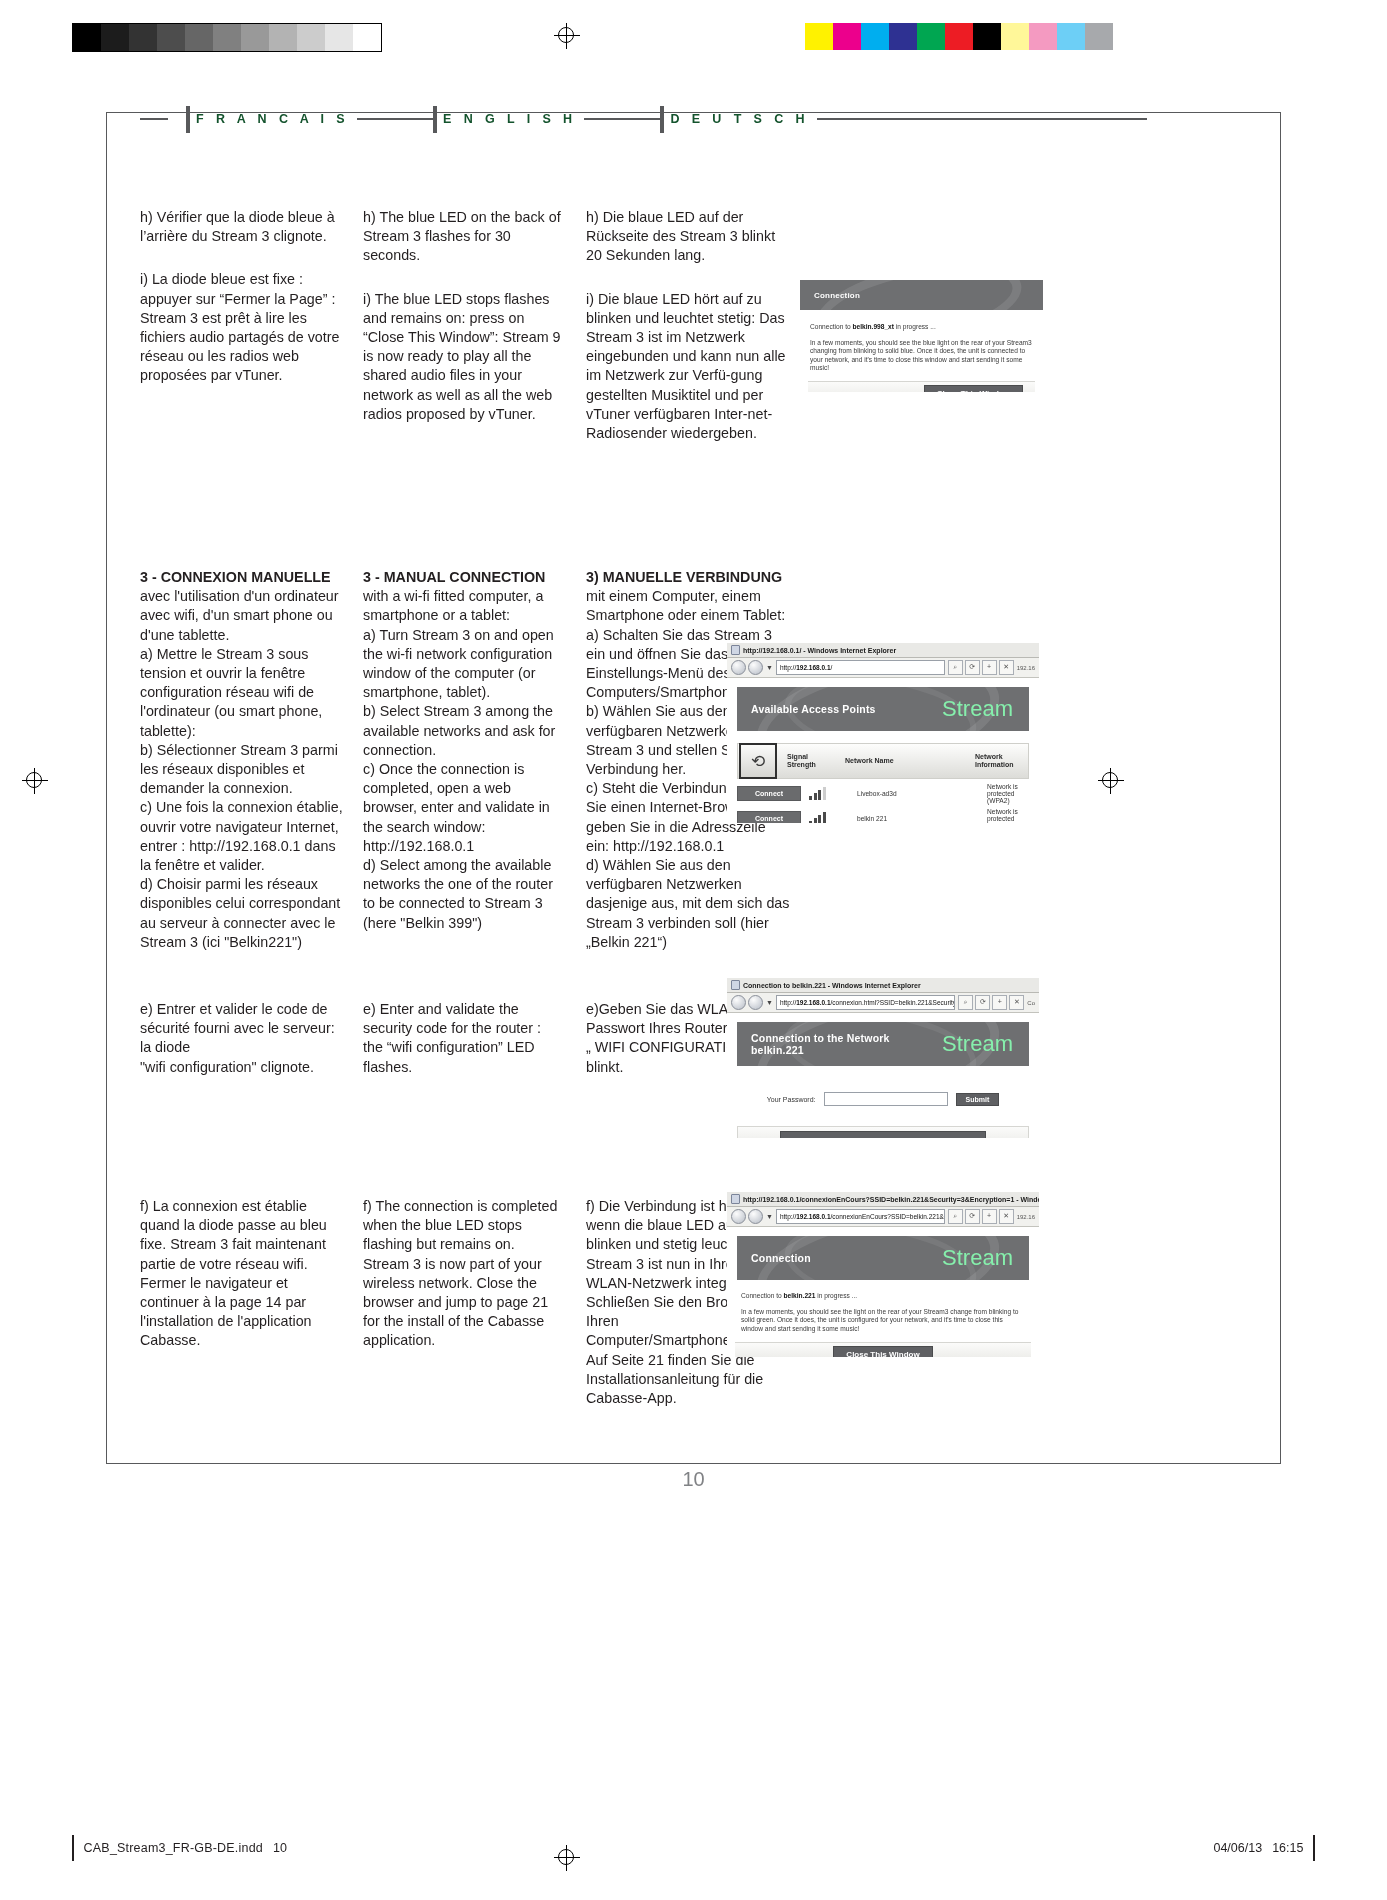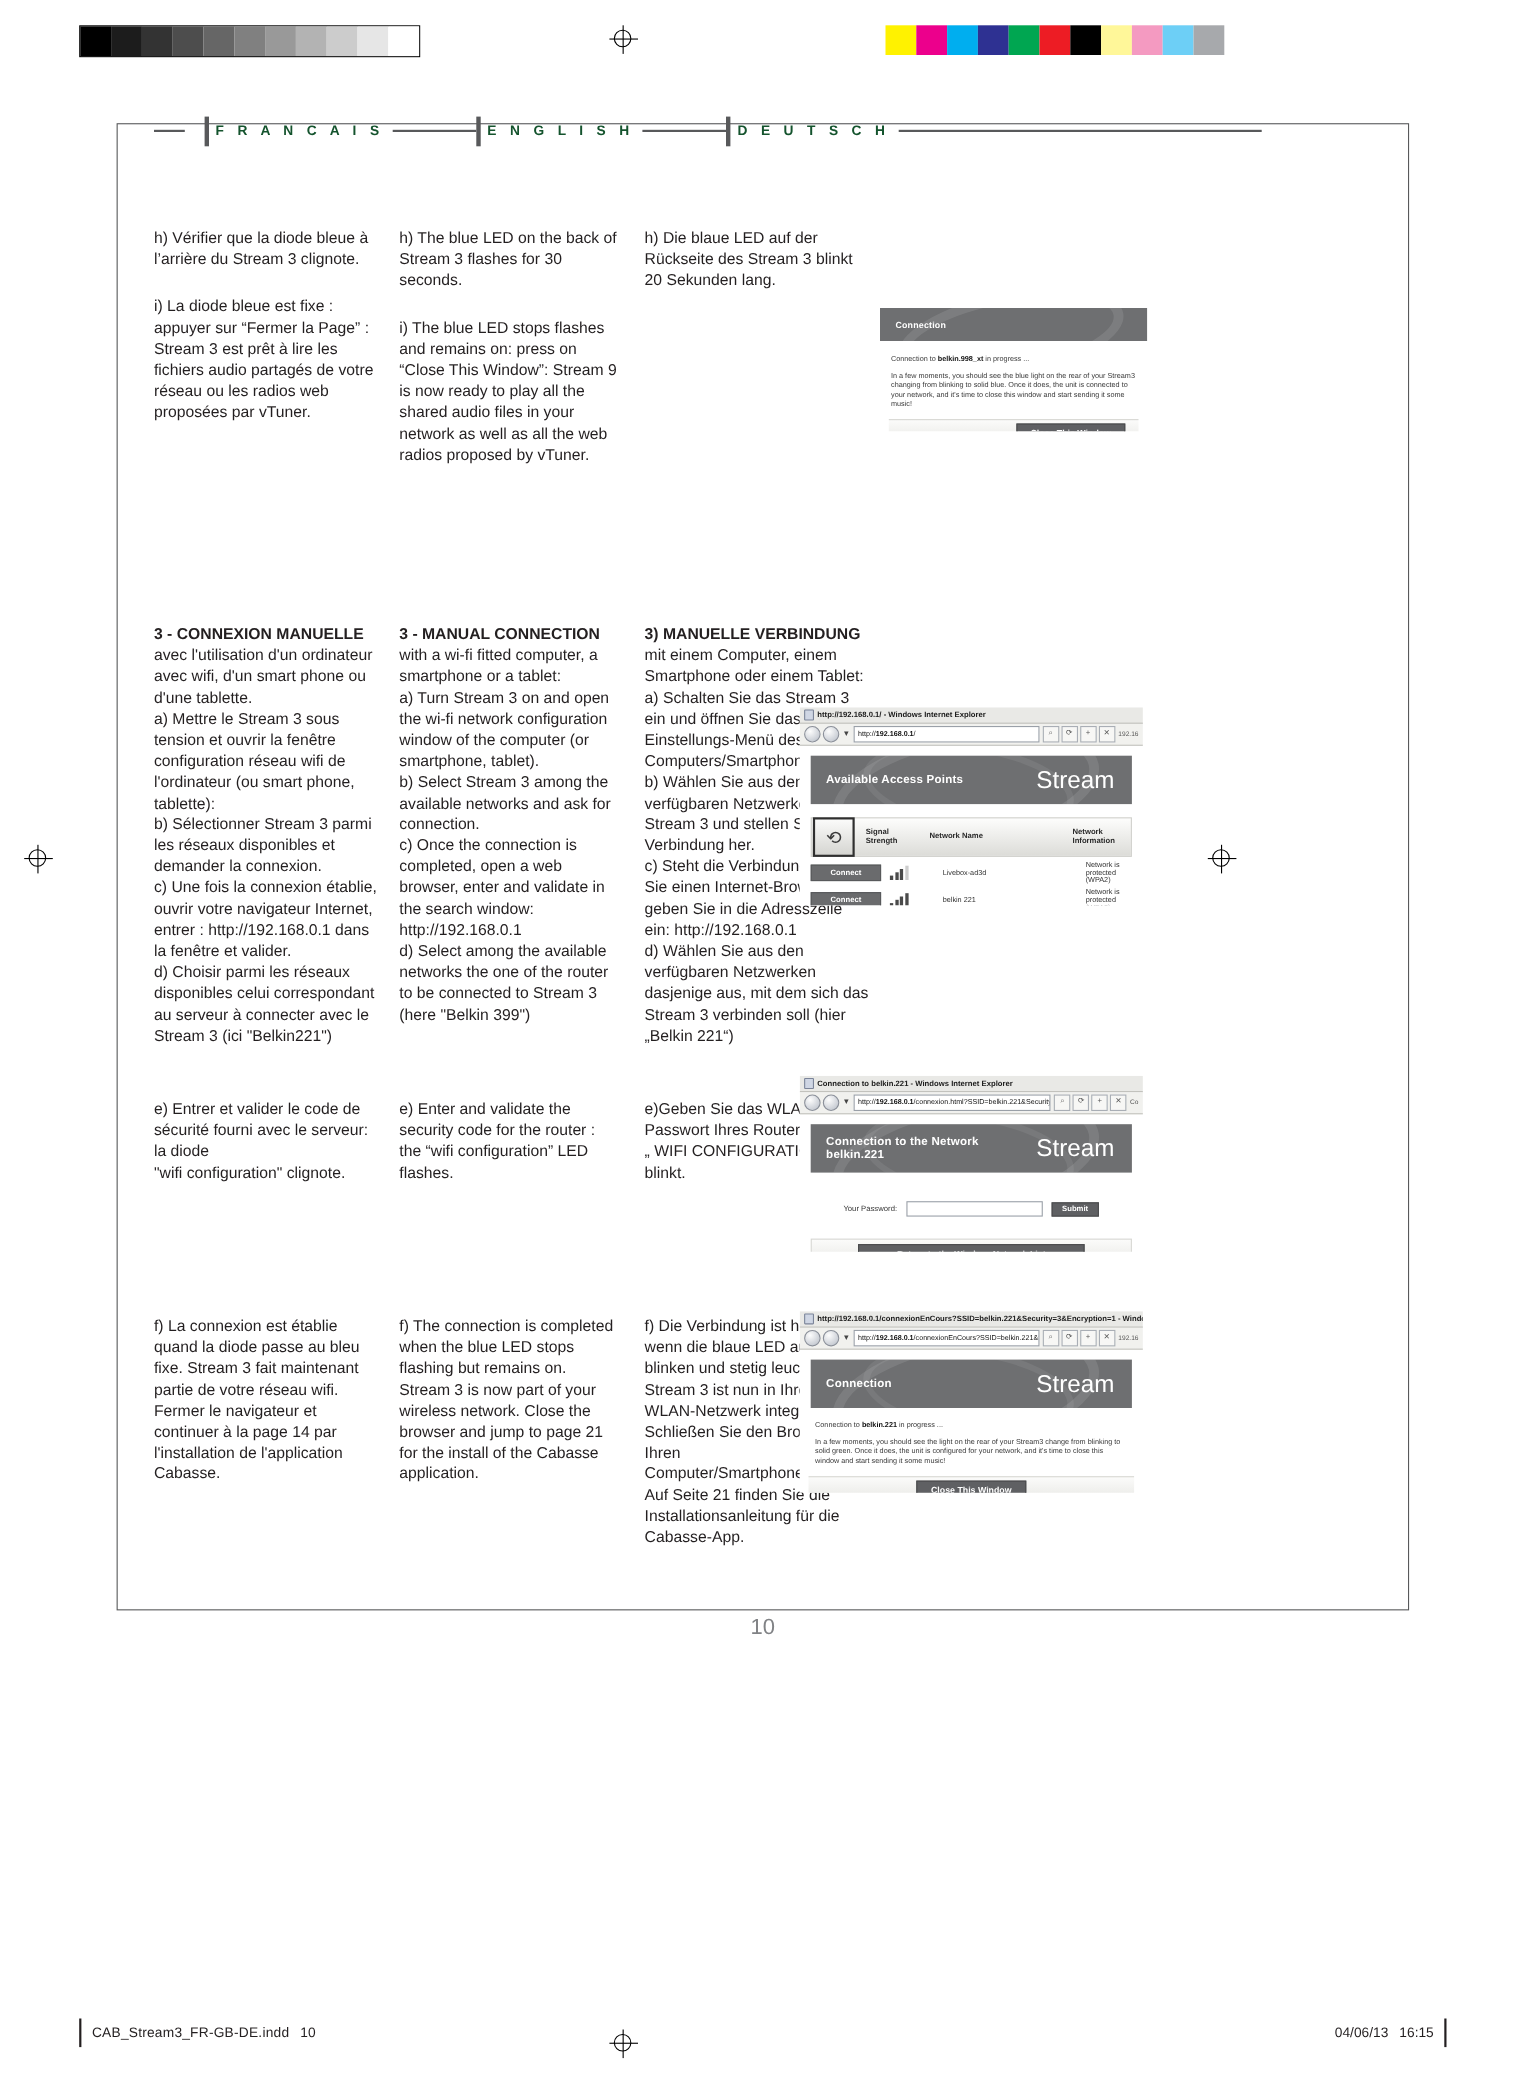--- a/index.html
+++ b/index.html
@@ -74,21 +74,21 @@
   .shot .tail{font-size:6px;color:#555;white-space:nowrap;}
 
   .banner{margin:9px 10px 0 10px;height:44px;background:#6e6f71;position:relative;
       overflow:hidden;display:flex;align-items:center;justify-content:space-between;}
   .banner .swoosh{position:absolute;left:6%;top:-48%;width:78%;height:196%;
       border:9px solid rgba(255,255,255,.10);border-radius:50%;transform:rotate(-11deg);}
   .banner .swoosh2{position:absolute;left:16%;top:-22%;width:62%;height:150%;
       border:6px solid rgba(255,255,255,.07);border-radius:50%;transform:rotate(8deg);}
   .banner .btitle{position:relative;color:#fff;font-weight:700;font-size:10.5px;
       padding-left:14px;letter-spacing:.2px;}
-  .banner .brand{position:relative;color:#ffffff;font-size:22px;padding-right:16px;
+  .banner .brand{position:relative;color:#86efac;font-size:22px;padding-right:16px;
       font-family:"Liberation Sans",sans-serif;font-weight:400;}
 
   .shot .body{padding:12px 14px 0 14px;font-size:6.6px;line-height:8.6px;color:#3a3a3a;}
   .shot .body .lead{margin-bottom:7px;}
   .shot .body .lead b{color:#111;}
   .shot .ftrow{margin:9px 8px 0 8px;border-top:1px solid #d6d6d2;
       background:linear-gradient(#fbfbfa,#e6e6e2);height:23px;
       display:flex;align-items:center;justify-content:center;text-decoration:underline;}
   .btn-dark{background:#5f6063;color:#fff;font-weight:700;font-size:8px;
       padding:3px 12px;border:1px solid #4a4b4d;white-space:nowrap;}
@@ -226,20 +226,21 @@
 </div>
 <div class="col en blk-e">
   <p>e) Enter and validate the security code for the router : the “wifi configuration” LED flashes.</p>
 </div>
 <div class="col en blk-f">
   <p>f) The connection is completed when the blue LED stops flashing but remains on. Stream 3 is now part of your wireless network. Close the browser and jump to page 21 for the install of the Cabasse application.</p>
 </div>
 
 <div class="col de blk-h">
   <p>h) Die blaue LED auf der Rückseite des Stream 3 blinkt 20 Sekunden lang.</p>
+  <p style="margin-top:24px">i) Die blaue LED hört auf zu blinken und leuchtet stetig: Das Stream 3 ist im Netzwerk eingebunden und kann nun alle im Netzwerk zur Verfü-gung gestellten Musiktitel und per vTuner verfügbaren Inter-net-Radiosender wiedergeben.</p>
 </div>
 <div class="col de blk-3 tight">
   <p><b>3) MANUELLE VERBINDUNG</b><span> mit einem Computer, einem Smartphone oder einem Tablet:</span></p>
   <p>a) Schalten Sie das Stream 3 ein und öffnen Sie das Einstellungs-Menü des Computers/Smartphones/Tablets</p>
   <p>b) Wählen Sie aus den verfügbaren Netzwerken Stream 3 und stellen Sie die Verbindung her.</p>
   <p>c) Steht die Verbindung, öffnen Sie einen Internet-Browser und geben Sie in die Adresszeile ein: http://192.168.0.1</p>
   <p>d) Wählen Sie aus den verfügbaren Netzwerken dasjenige aus, mit dem sich das Stream 3 verbinden soll (hier „Belkin 221“)</p>
 </div>
 <div class="col de blk-e">
   <p>e)Geben Sie das WLAN-Passwort Ihres Routers ein: Die „ WIFI CONFIGURATION“-LED blinkt.</p>

